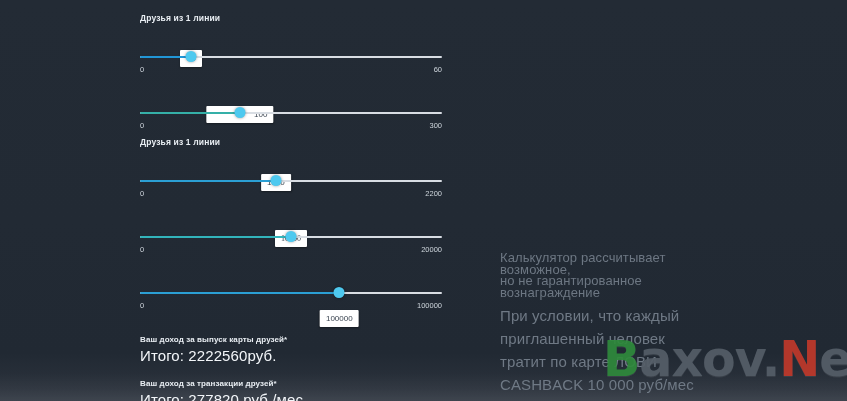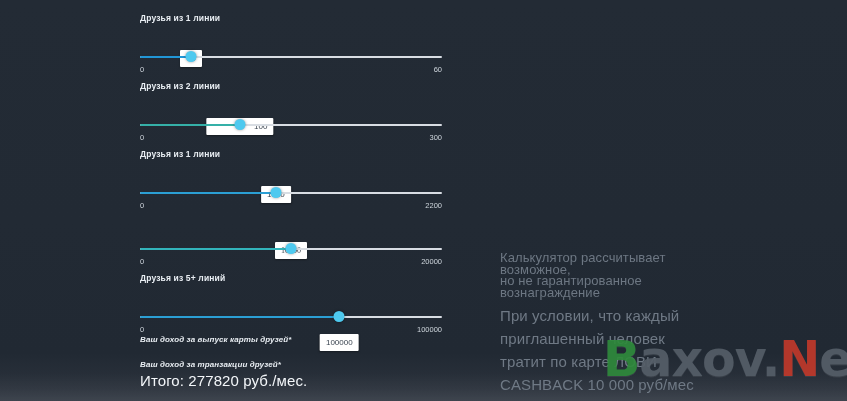--- a/index.html
+++ b/index.html
@@ -127,21 +127,20 @@
 
   .income-block { margin-bottom: 13px; }
 
   .income-caption {
     font-size: 8px;
     font-weight: bold;
     color: #e9eef3;
     line-height: 12px;
     margin-bottom: 1px;
     letter-spacing: 0.1px;
-    font-style: italic;
   }
 
   .income-total {
     font-size: 15px;
     color: #f3f6f9;
     line-height: 18px;
     font-weight: 400;
     letter-spacing: 0.1px;
   }
 
@@ -215,21 +214,20 @@
           <div class="thumb" id="thumb-0" style="left: 17%; background: rgb(78, 201, 239);"></div>
         </div>
         <div class="range-labels">
           <span>0</span>
           <span>60</span>
         </div>
       </div>
     </div>
 
     <div class="slider-group">
-      <div class="slider-label">Друзья из 2 линии</div>
       <div class="slider-area">
         <div class="tooltip" id="tip-1" style="left: 33%; padding-left: 48px;">100</div>
         <div class="track-wrap">
           <div class="track-bg"></div>
           <div class="track-fill" id="fill-1" style="width: 33%; background: rgb(53, 176, 168);"></div>
           <div class="thumb" id="thumb-1" style="left: 33%; background: rgb(78, 201, 239);"></div>
         </div>
         <div class="range-labels">
           <span>0</span>
           <span>300</span>
@@ -262,40 +260,40 @@
           <div class="thumb" id="thumb-3" style="left: 50%; background: rgb(78, 201, 239);"></div>
         </div>
         <div class="range-labels">
           <span>0</span>
           <span>20000</span>
         </div>
       </div>
     </div>
 
     <div class="slider-group">
-      <div class="slider-label">Друзья из 5+ линий</div>
       <div class="slider-area">
         <div class="tooltip" id="tip-4" style="left: 66%; margin-top: 24px;">100000</div>
         <div class="track-wrap">
           <div class="track-bg"></div>
           <div class="track-fill" id="fill-4" style="width: 66%; background: rgb(43, 159, 212);"></div>
           <div class="thumb" id="thumb-4" style="left: 66%; background: rgb(78, 201, 239);"></div>
         </div>
         <div class="range-labels">
           <span>0</span>
           <span>100000</span>
         </div>
       </div>
     </div>
 
   </div>
 
   <div id="income">
     <div class="income-block">
       <div class="income-caption">Ваш доход за выпуск карты друзей*</div>
+      <div class="income-total">Итого: 2222560руб.</div>
     </div>
     <div class="income-block">
       <div class="income-caption">Ваш доход за транзакции друзей*</div>
       <div class="income-total">Итого: 277820 руб./мес.</div>
     </div>
   </div>
 
   <div id="info">
     <div class="info-small">Калькулятор рассчитывает возможное,</div>
     <div class="info-small">но не гарантированное вознаграждение</div>

